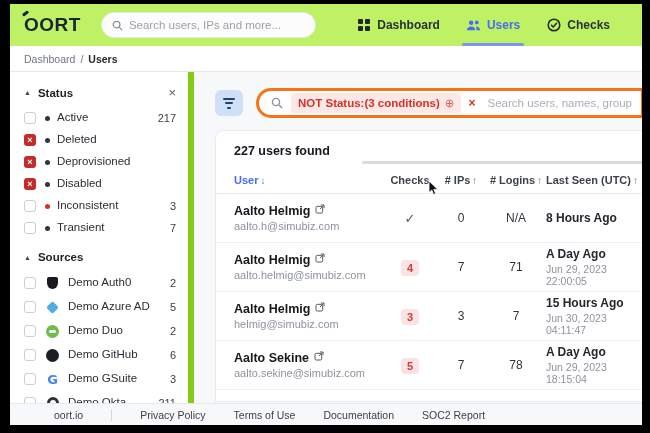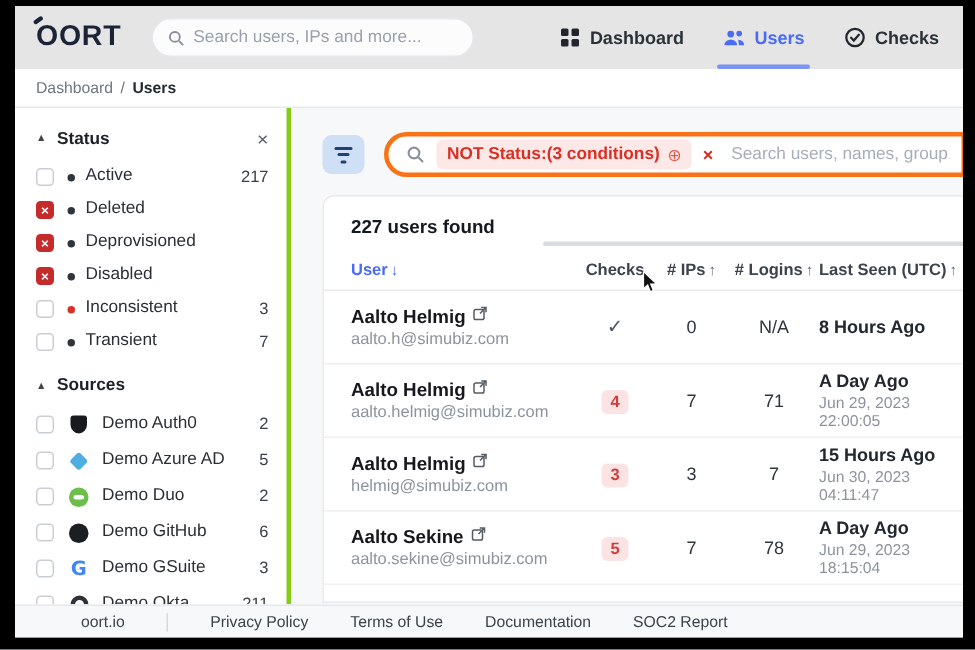--- a/index.html
+++ b/index.html
@@ -3,22 +3,22 @@
 <meta charset="utf-8">
 <style>
   * { box-sizing: border-box; margin: 0; padding: 0; }
   html,body { width: 650px; height: 433px; }
   body { background:#000; position:relative; overflow:hidden;
          font-family:"Liberation Sans", sans-serif; }
   .app { position:absolute; left:10px; top:4px; width:632px; height:421px;
          background:#fff; overflow:hidden; }
 
   
-  .topbar { height:42px; display:flex; align-items:center; padding:0 16px 0 14px;
-            background:#e5e5e5; position:relative; }
+  .topbar { height:42px; display:flex; align-items:center; padding:0 32px 0 14px;
+            background:#bef264; position:relative; }
   .logo { font-size:19px; font-weight:800; color:#1b2437; letter-spacing:.5px; position:relative; }
   .logo::before { content:""; position:absolute; left:-2px; top:-2px; width:7px; height:3px;
                   background:#1b2437; border-radius:2px; transform:rotate(-35deg); }
   .top-search { margin-left:20px; width:215px; height:26px; border:1px solid #e4e7eb;
                 border-radius:13px; background:#fcfcfd; display:flex; align-items:center;
                 padding:0 10px; color:#9aa1ab; font-size:11.5px; gap:6px; }
   .nav { margin-left:auto; display:flex; gap:26px; height:100%; align-items:center; }
   .nav-item { display:flex; align-items:center; gap:6px; font-size:12px; font-weight:700;
               color:#2b3138; position:relative; height:100%; cursor:pointer; }
   .nav-item.active { color:#4a6bf5; }
@@ -27,21 +27,21 @@
   .nav-icon { display:inline-flex; width:15px; height:15px; align-items:center; justify-content:center; }
 
   
   .crumbbar { height:26px; display:flex; align-items:center; padding:0 14px;
               font-size:10.5px; color:#6e7682; border-bottom:1px solid #e6e8eb; gap:5px; }
   .crumb-last { font-weight:700; color:#24292f; }
 
   
   .content { position:absolute; top:68px; bottom:22px; left:0; right:0;
              background:#f7f8fa; display:flex; overflow:hidden; }
-  .sidebar { width:184px; background:#fff; border-right:3px solid #84cc16;
+  .sidebar { width:184px; background:#fff; border-right:6px solid #84cc16;
              padding:14px 12px 4px 14px; overflow:hidden; flex:none; }
   .sec-head { display:flex; align-items:center; gap:7px; margin-bottom:8px; }
   .caret { font-size:7px; color:#444; }
   .sec-title { font-size:11.5px; font-weight:700; color:#1c2128; }
   .sec-close { margin-left:auto; font-size:13px; color:#5a616b; cursor:pointer; line-height:1; }
   .f-row { display:flex; align-items:center; height:22px; cursor:pointer; }
   .cb { width:12px; height:12px; border:1.5px solid #c9ced6; border-radius:3px;
         background:#fff; flex:none; display:flex; align-items:center; justify-content:center; }
   .cb.excluded { border:none; background:#c62b2b; color:#fff; font-size:9px; font-weight:700; }
   .dot { width:5px; height:5px; border-radius:50%; margin:0 7px 0 9px; flex:none; }

